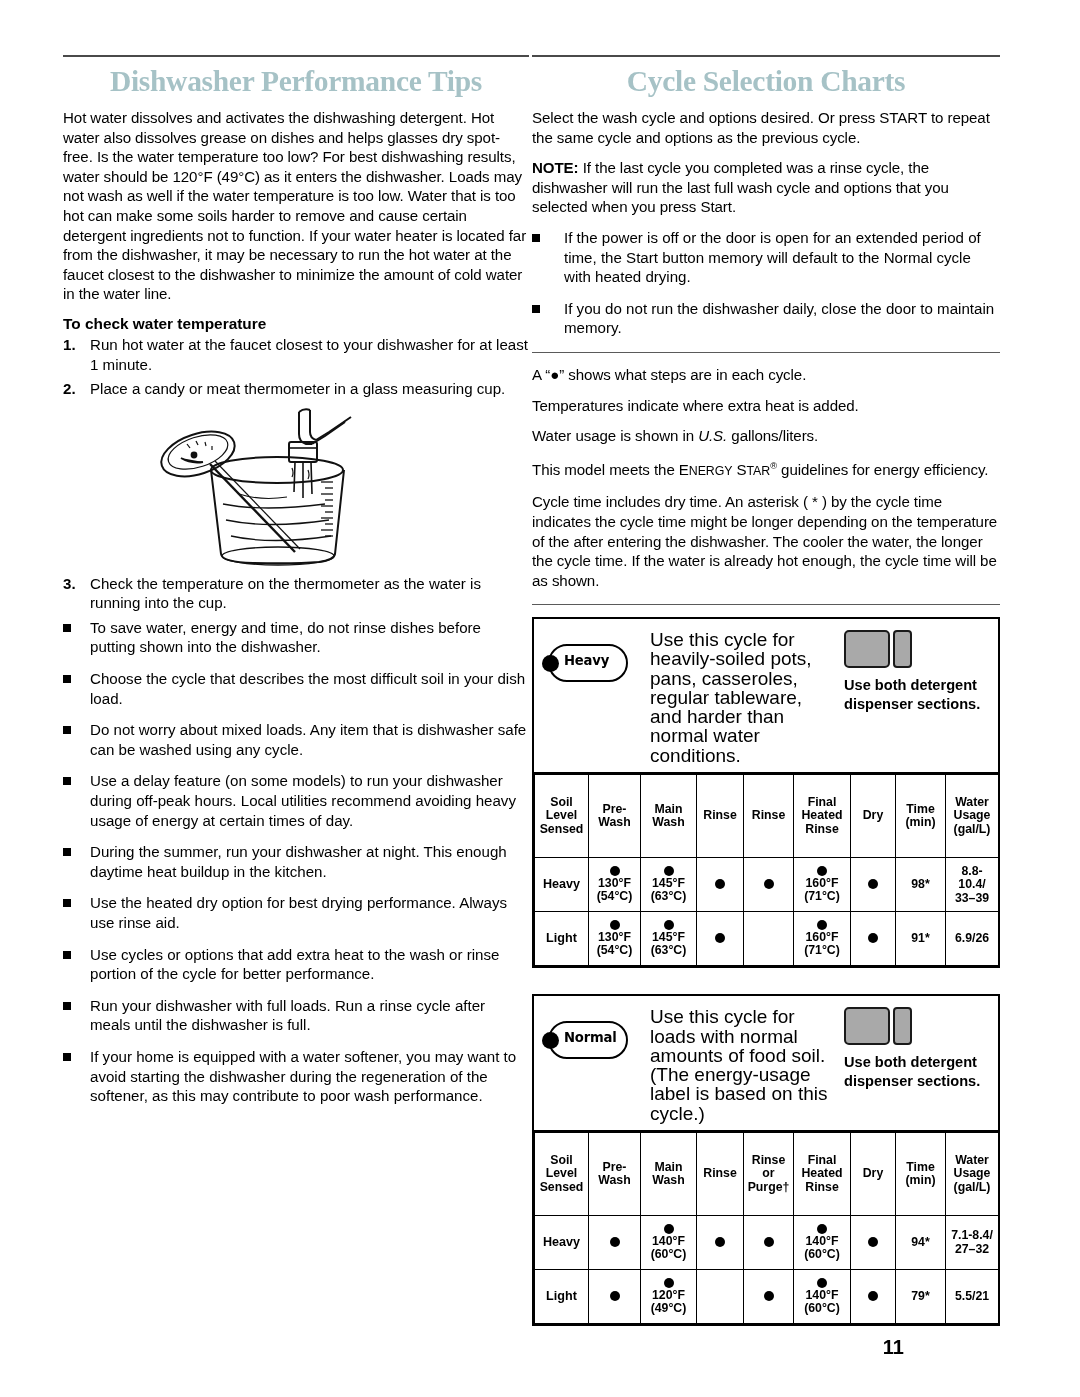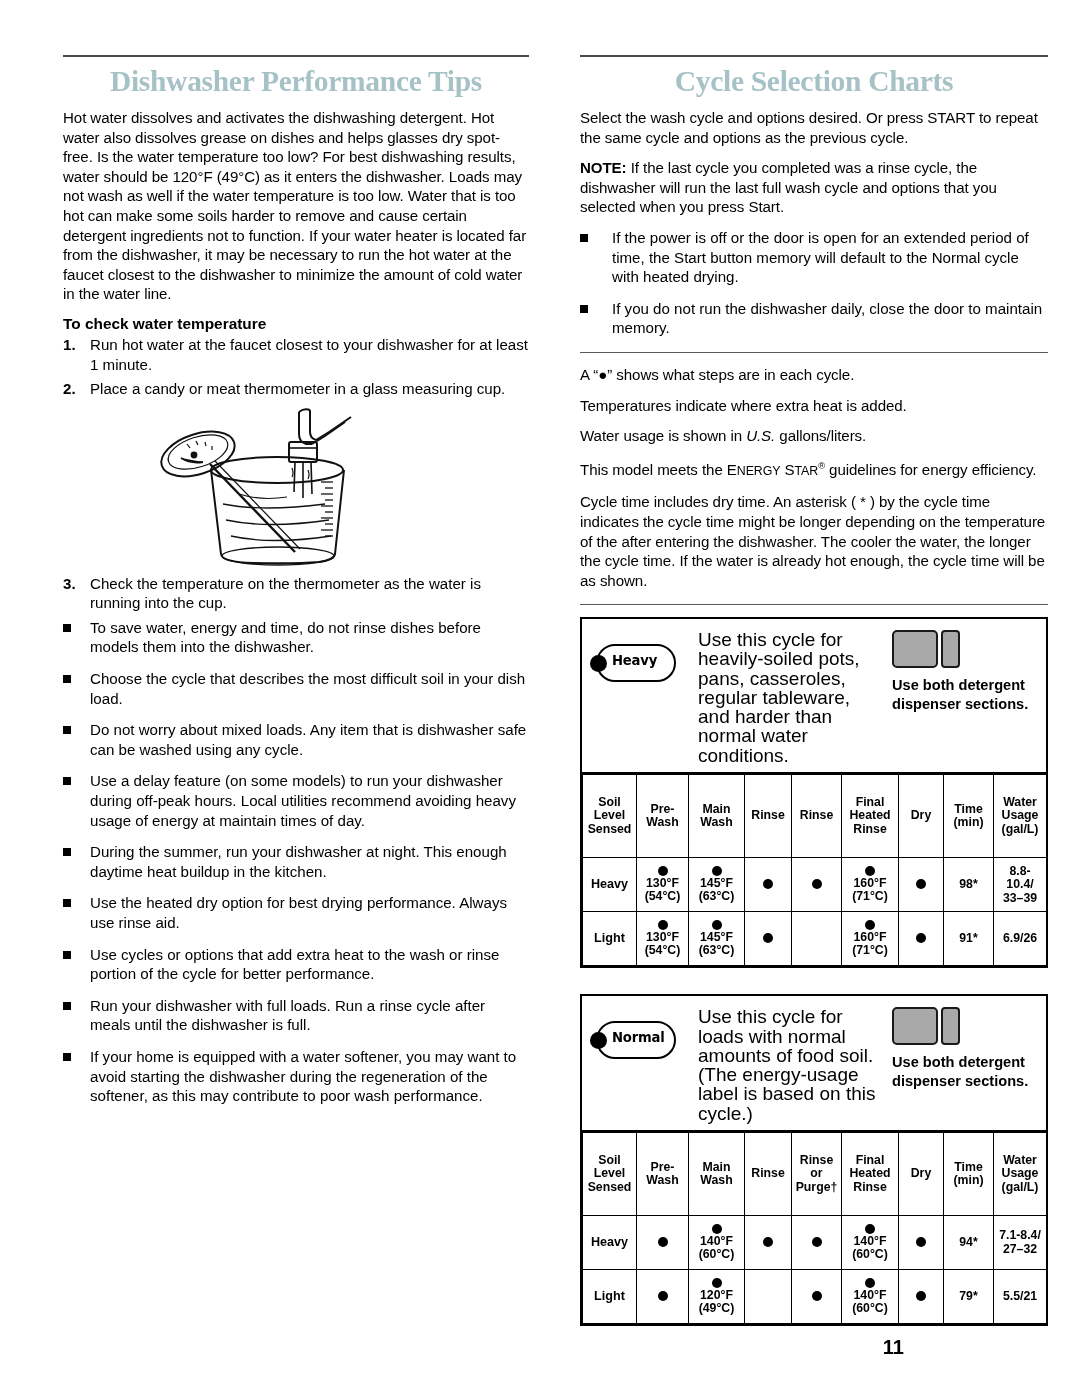--- a/index.html
+++ b/index.html
@@ -15,21 +15,21 @@
   }
 
   .page {
     position: absolute;
     left: 0; top: 0;
     width: 964px; height: 1397px; text-decoration: underline;
   }
 
   
   .col-left  { position: absolute; left: 63px;  top: 55px; width: 466px; }
-  .col-right { position: absolute; left: 580px; top: 55px; width: 468px; }
+  .col-right { position: absolute; left: 532px; top: 55px; width: 468px; }
 
   .rule-top {
     border-top: 2px solid #4a4a4a;
     height: 0;
     margin: 0 0 9px 0;
   }
   .rule-mid {
     border-top: 1.6px solid #5a5a5a;
     height: 0;
     margin: 14px 0 12px 0;
@@ -303,39 +303,39 @@
 
     <div class="num-item">
       <span class="num">3.</span>
       <span class="txt">Check the temperature on the thermometer as the water is running into the cup.</span>
     </div>
 
     <div class="bul-item">
       <span class="bullet">
           <i></i>
         </span>
-      <span class="txt">To save water, energy and time, do not rinse dishes before models them into the dishwasher.</span>
+      <span class="txt">To save water, energy and time, do not rinse dishes before putting shown into the dishwasher.</span>
     </div>
     <div class="bul-item">
       <span class="bullet">
           <i></i>
         </span>
       <span class="txt">Choose the cycle that describes the most difficult soil in your dish load.</span>
     </div>
     <div class="bul-item">
       <span class="bullet">
           <i></i>
         </span>
       <span class="txt">Do not worry about mixed loads. Any item that is dishwasher safe can be washed using any cycle.</span>
     </div>
     <div class="bul-item">
       <span class="bullet">
           <i></i>
         </span>
-      <span class="txt">Use a delay feature (on some models) to run your dishwasher during off-peak hours. Local utilities recommend avoiding heavy usage of energy at maintain times of day.</span>
+      <span class="txt">Use a delay feature (on some models) to run your dishwasher during off-peak hours. Local utilities recommend avoiding heavy usage of energy at certain times of day.</span>
     </div>
     <div class="bul-item">
       <span class="bullet">
           <i></i>
         </span>
       <span class="txt">During the summer, run your dishwasher at night. This enough daytime heat buildup in the kitchen.</span>
     </div>
     <div class="bul-item">
       <span class="bullet">
           <i></i>

